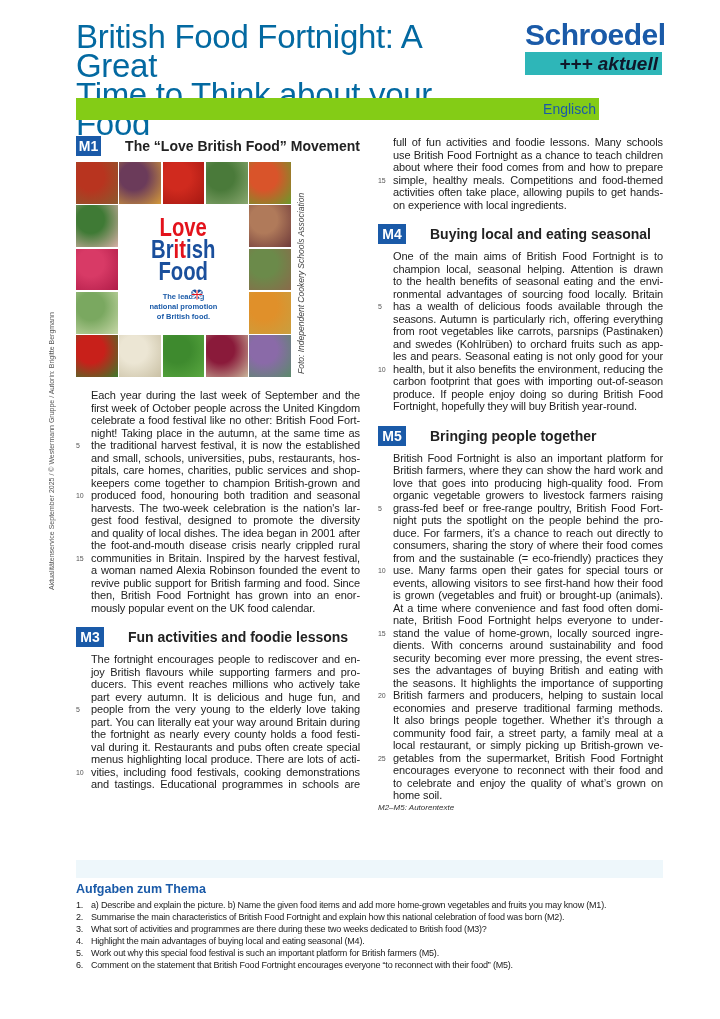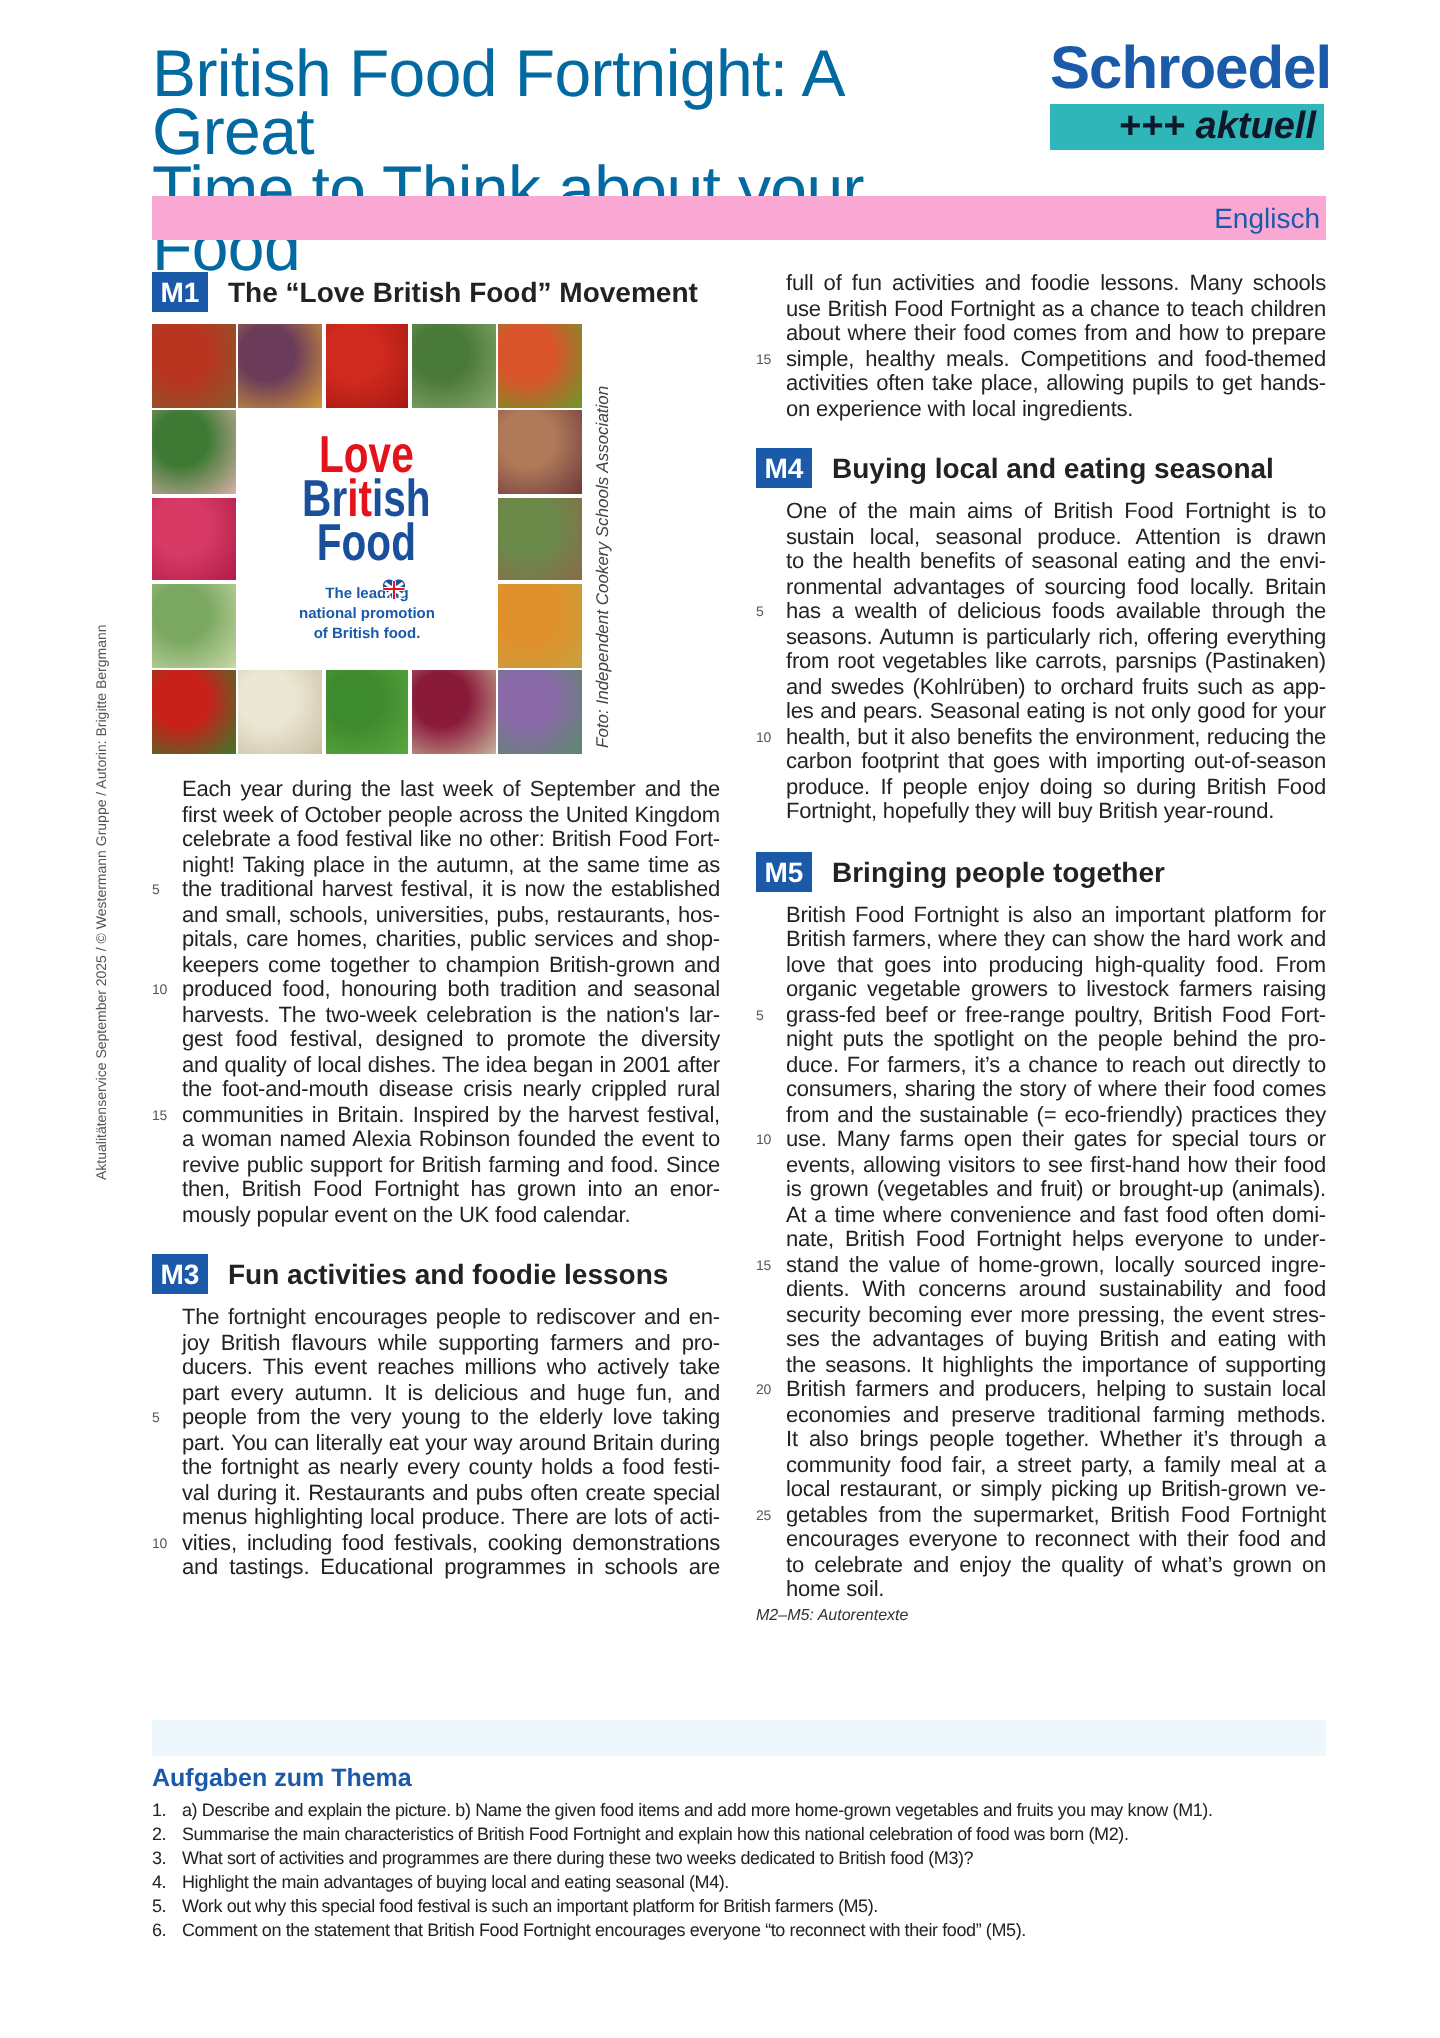--- a/index.html
+++ b/index.html
@@ -6,33 +6,33 @@
   html, body { width: 720px; height: 1019px; background: #ffffff; overflow: hidden; }
   body { position: relative; font-family: "Liberation Sans", sans-serif; color: #222; }
 
   .title { position: absolute; left: 76px; top: 22px; width: 420px; color: #0369a1;
     font-family: "Liberation Sans", sans-serif; font-size: 33px; line-height: 29px; letter-spacing: -0.3px; }
   .logo { position: absolute; left: 525px; top: 20px; width: 137px; }
   .logo-name { color: #1a5aa8; font-size: 30px; font-weight: bold; line-height: 30px; letter-spacing: -0.5px; text-align: right; }
   .logo-band { margin-top: 2px; background: #2eb6b8; color: #0f172a; font-size: 19px; font-style: italic; font-weight: bold;
     height: 23px; line-height: 23px; text-align: right; padding-right: 4px; }
 
-  .subject-band { position: absolute; left: 76px; top: 98px; width: 587px; height: 22px; background: #f9a8d4; padding-left: 23px; }
+  .subject-band { position: absolute; left: 76px; top: 98px; width: 523px; height: 22px; background: #84cc16; padding-left: 23px; }
   .subject { position: absolute; right: 3px; top: 3px; color: #1a5aa8; font-size: 14px; }
 
   .side-credit { position: absolute; left: 48px; top: 590px; transform-origin: left top; transform: rotate(-90deg);
     font-size: 7px; color: #555; white-space: nowrap; }
 
   .col { position: absolute; }
   .col-left { left: 76px; top: 136px; width: 284px; }
   .col-right { left: 378px; top: 136px; width: 285px; }
 
   .mhead { display: flex; align-items: center; height: 20px; margin-bottom: 6px; }
   .mbadge { background: #1a5aa8; color: #fff; font-weight: bold; font-size: 14px; width: 28px; height: 20px;
-    line-height: 20px; text-align: center; margin-right: 10px; }
+    line-height: 20px; text-align: center; margin-right: 24px; }
   .mtitle { font-weight: bold; font-size: 14px; color: #222; white-space: nowrap; }
 
   .para { position: relative; padding-left: 15px; }
   .line { font-size: 11px; line-height: 12.5px; white-space: nowrap; text-align: justify; text-align-last: justify;
     display: block; position: relative; letter-spacing: -0.1px; }
   .line.last { text-align-last: left; }
   .lnum { position: absolute; left: -15px; top: 1px; font-size: 7px; color: #555; }
 
   .photo-wrap { position: relative; width: 199px; height: 215px; margin-bottom: 12px; }
   .grid { position: absolute; left: 0; top: 0; width: 215px; height: 215px; display: grid;
@@ -178,21 +178,21 @@
       </div>
   </div>
 
   <div class="section">
     <div class="mhead">
       <span class="mbadge">M4</span>
       <span class="mtitle">Buying local and eating seasonal</span>
     </div>
     <div class="para" id="m4-para">
         <span class="line"><span>One of the main aims of British Food Fortnight is to</span></span>
-        <span class="line"><span>sustain local, seasonal produce. Attention is drawn</span></span>
+        <span class="line"><span>champion local, seasonal helping. Attention is drawn</span></span>
         <span class="line"><span>to the health benefits of seasonal eating and the envi-</span></span>
         <span class="line"><span>ronmental advantages of sourcing food locally. Britain</span></span>
         <span class="line"><span>has a wealth of delicious foods available through the</span><span class="lnum">5</span></span>
         <span class="line"><span>seasons. Autumn is particularly rich, offering everything</span></span>
         <span class="line"><span>from root vegetables like carrots, parsnips (Pastinaken)</span></span>
         <span class="line"><span>and swedes (Kohlrüben) to orchard fruits such as app-</span></span>
         <span class="line"><span>les and pears. Seasonal eating is not only good for your</span></span>
         <span class="line"><span>health, but it also benefits the environment, reducing the</span><span class="lnum">10</span></span>
         <span class="line"><span>carbon footprint that goes with importing out-of-season</span></span>
         <span class="line"><span>produce. If people enjoy doing so during British Food</span></span>

